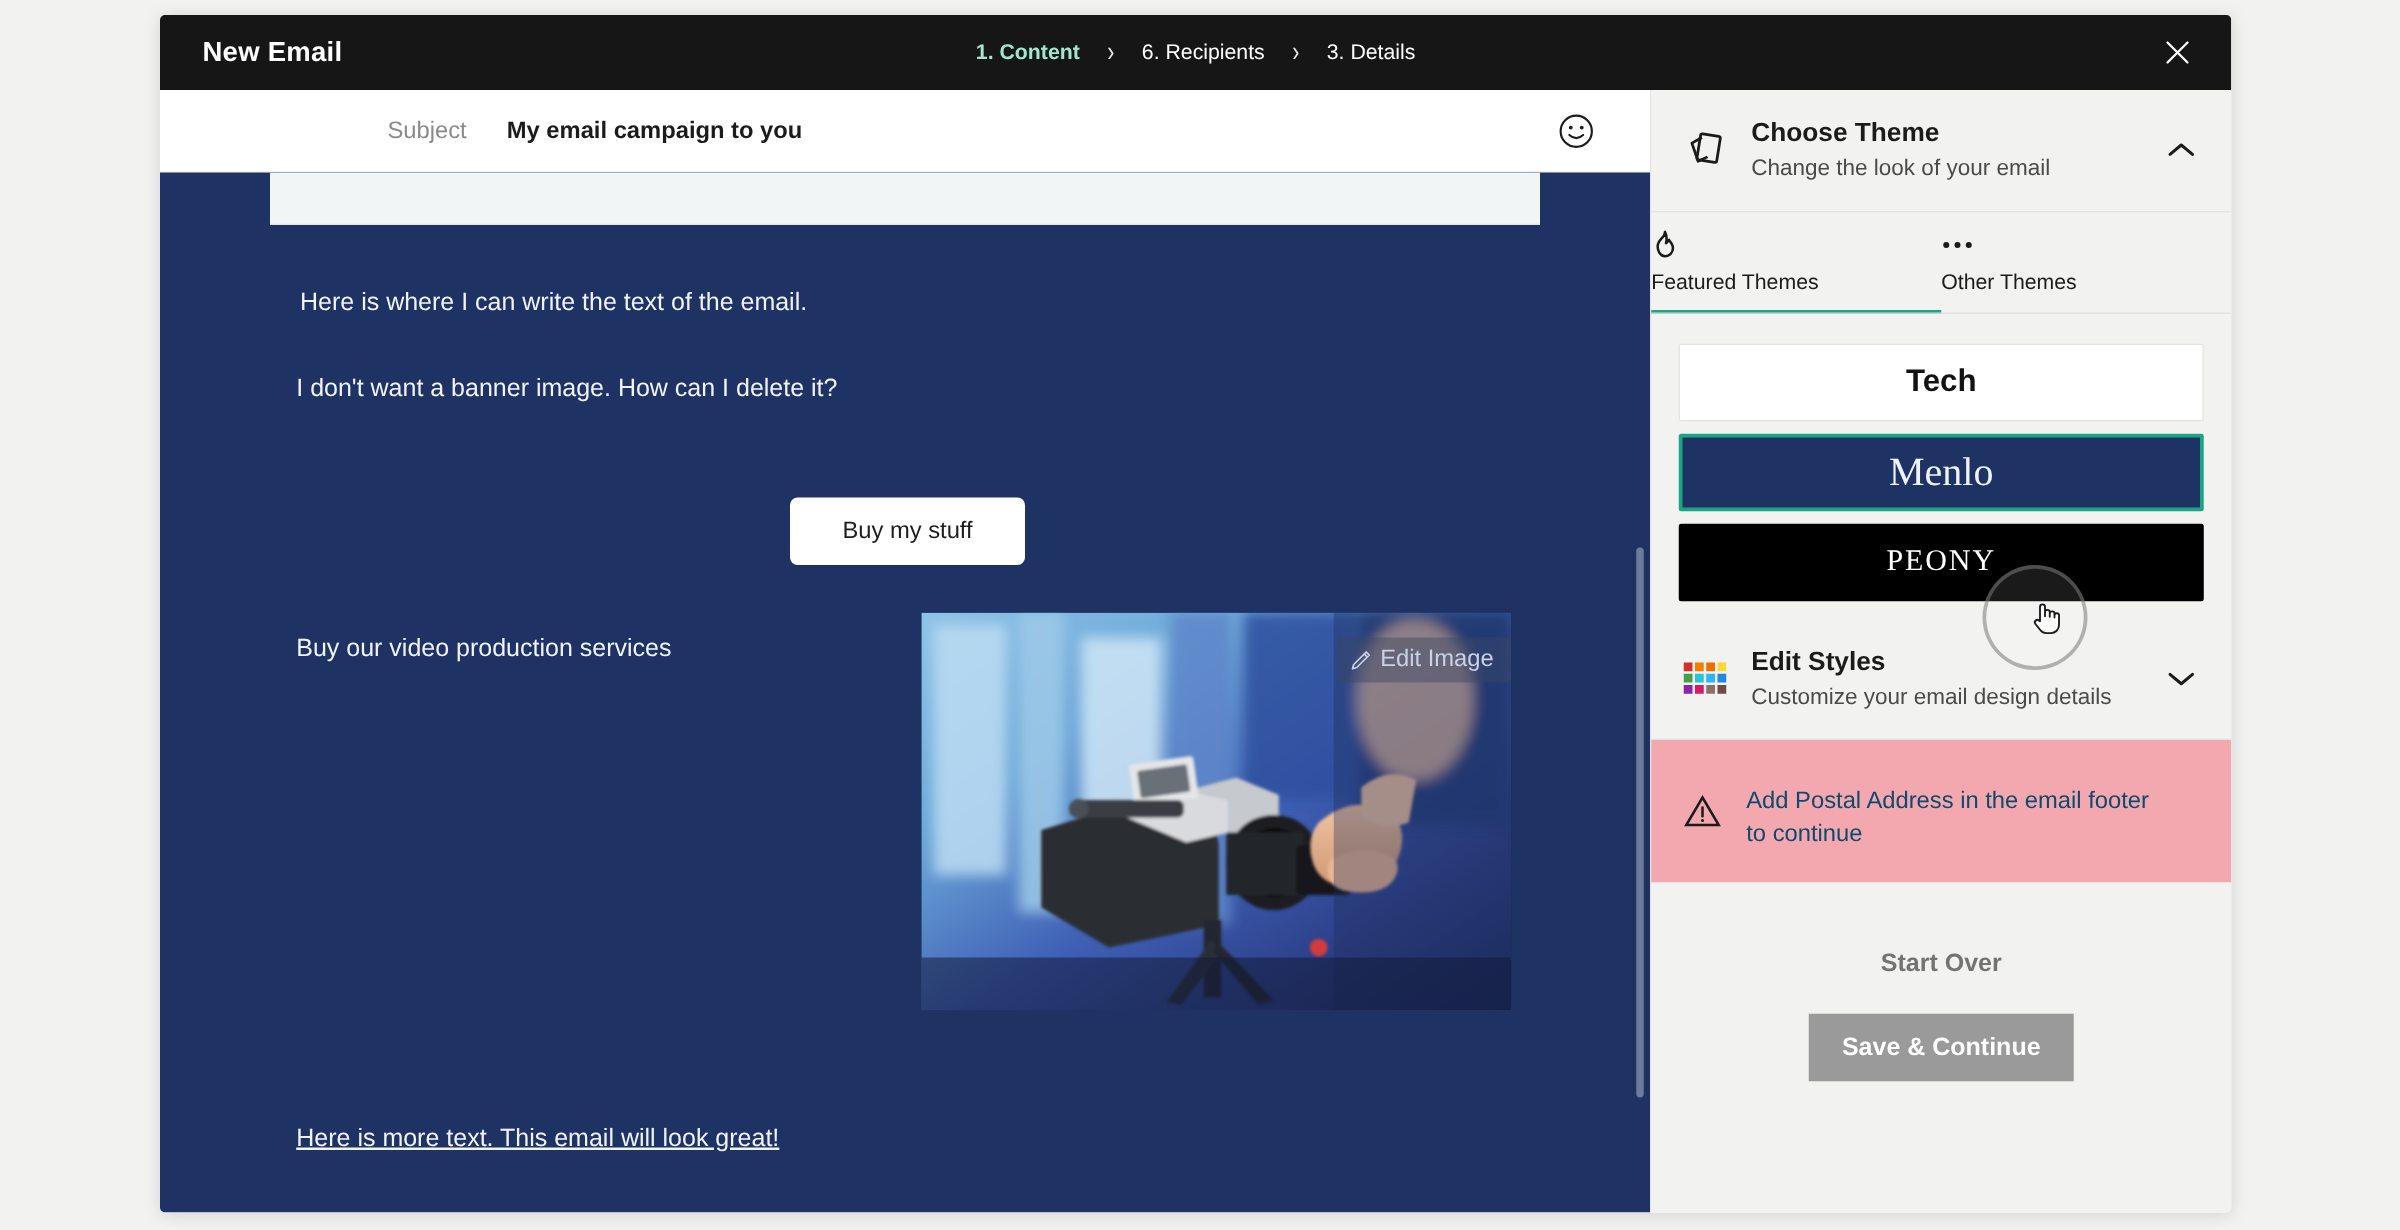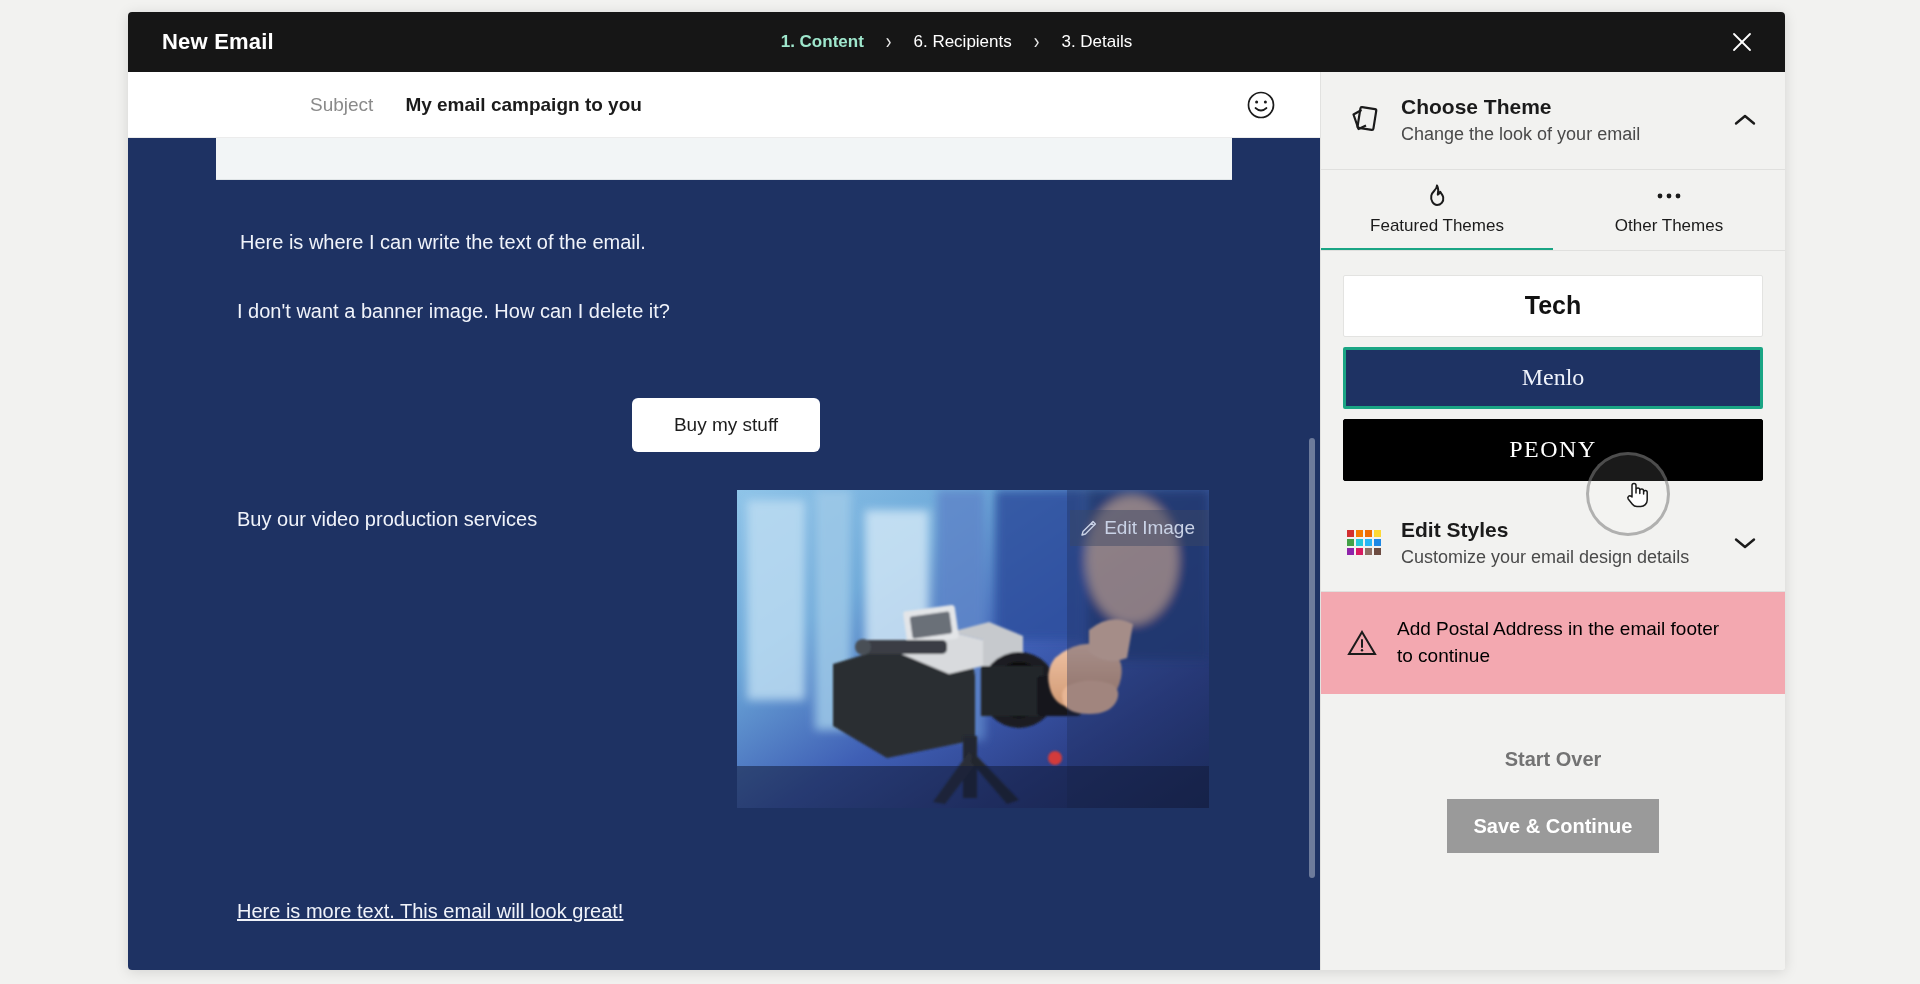--- a/index.html
+++ b/index.html
@@ -229,21 +229,20 @@
   
   #theme-tabs {
     display: flex;
     background: #f2f2f0;
   }
   .theme-tab {
     flex: 1 1 0;
     padding: 14px 0 12px 0;
     display: flex;
     flex-direction: column;
-    align-items: center;
     gap: 8px;
     cursor: pointer;
     border-bottom: 3px solid transparent;
     font-size: 17px;
     color: #1b1b1b;
   }
   .theme-tab.active { border-bottom-color: #1aa584; }
   .theme-tab .tt-icon { height: 24px; display: flex; align-items: center; }
   #tabs-underline { height: 1px; background: #e0e0de; margin-top: -1px; }
 
@@ -262,21 +261,21 @@
     border: 1px solid #e3e3e1;
     color: #121212;
     font-size: 25px;
     font-weight: bold;
   }
   .theme-card.menlo {
     background: #1e3263;
     border: 3px solid #1aa584;
     color: #eef2fb;
     font-family: "Liberation Serif", serif;
-    font-size: 24px;
+    font-size: 32px;
   }
   .theme-card.peony {
     background: #000000;
     border: 1px solid #000000;
     color: #ffffff;
     font-family: "Liberation Serif", serif;
     font-size: 24px;
     letter-spacing: 1.5px;
   }
 
@@ -314,23 +313,24 @@
   #warning-banner {
     margin: 0;
     background: #f3a8b0;
     padding: 24px 30px 24px 26px;
     display: flex;
     align-items: center;
     gap: 20px;
   }
   #warning-text {
     font-size: 19px;
-    color: #000000;
+    color: #0c4a6e;
     line-height: 1.42;
     max-width: 330px;
+    margin-top: 12px;
   }
 
   
   #panel-footer {
     flex: 1 1 auto;
     display: flex;
     flex-direction: column;
     align-items: center;
     padding-top: 54px;
     background: #f2f2f0;

